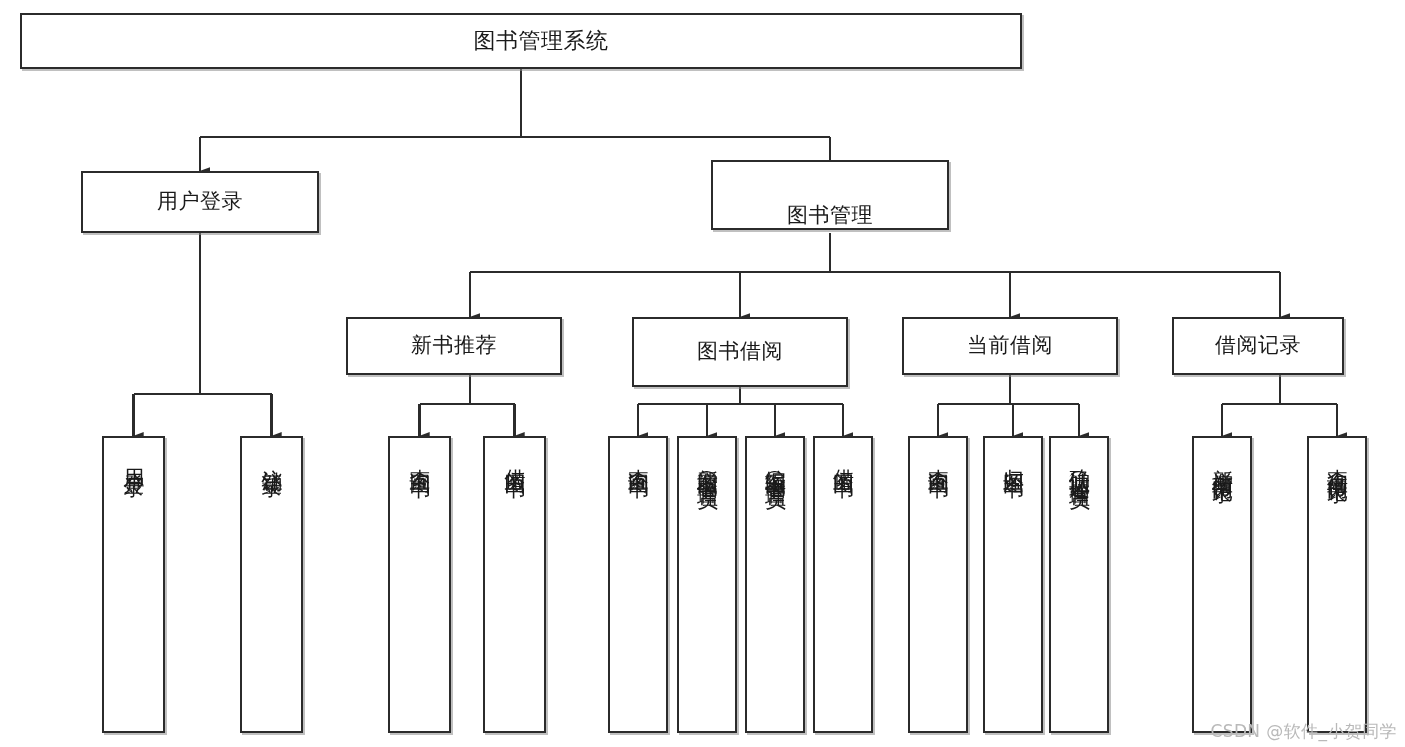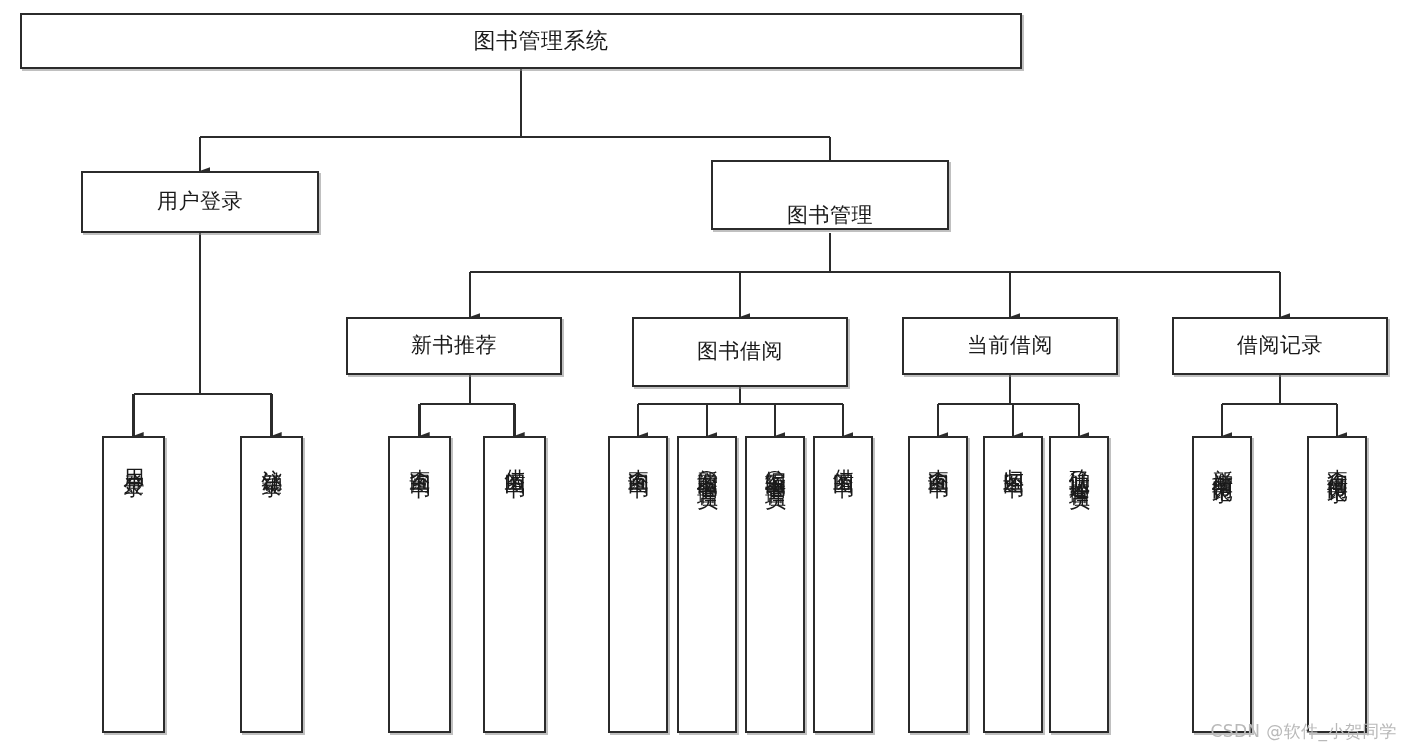--- a/index.html
+++ b/index.html
@@ -149,21 +149,21 @@
       </div>
       <div class="node-box" style="left: 346px; top: 317px; width: 216px; height: 58px;">
         <span class="node-label">新书推荐</span>
       </div>
       <div class="node-box" style="left: 632px; top: 317px; width: 216px; height: 70px;">
         <span class="node-label">图书借阅</span>
       </div>
       <div class="node-box" style="left: 902px; top: 317px; width: 216px; height: 58px;">
         <span class="node-label">当前借阅</span>
       </div>
-      <div class="node-box" style="left: 1172px; top: 317px; width: 216px; height: 58px;">
+      <div class="node-box" style="left: 1172px; top: 317px; width: 172px; height: 58px;">
         <span class="node-label">借阅记录</span>
       </div>
       <div class="node-box vertical" style="left: 102px; top: 436px; width: 63px; height: 297px;">
         <span class="node-label">用户登录</span>
       </div>
       <div class="node-box vertical" style="left: 240px; top: 436px; width: 63px; height: 297px;">
         <span class="node-label">注销登录</span>
       </div>
       <div class="node-box vertical" style="left: 388px; top: 436px; width: 63px; height: 297px;">
         <span class="node-label">查询图书</span>

